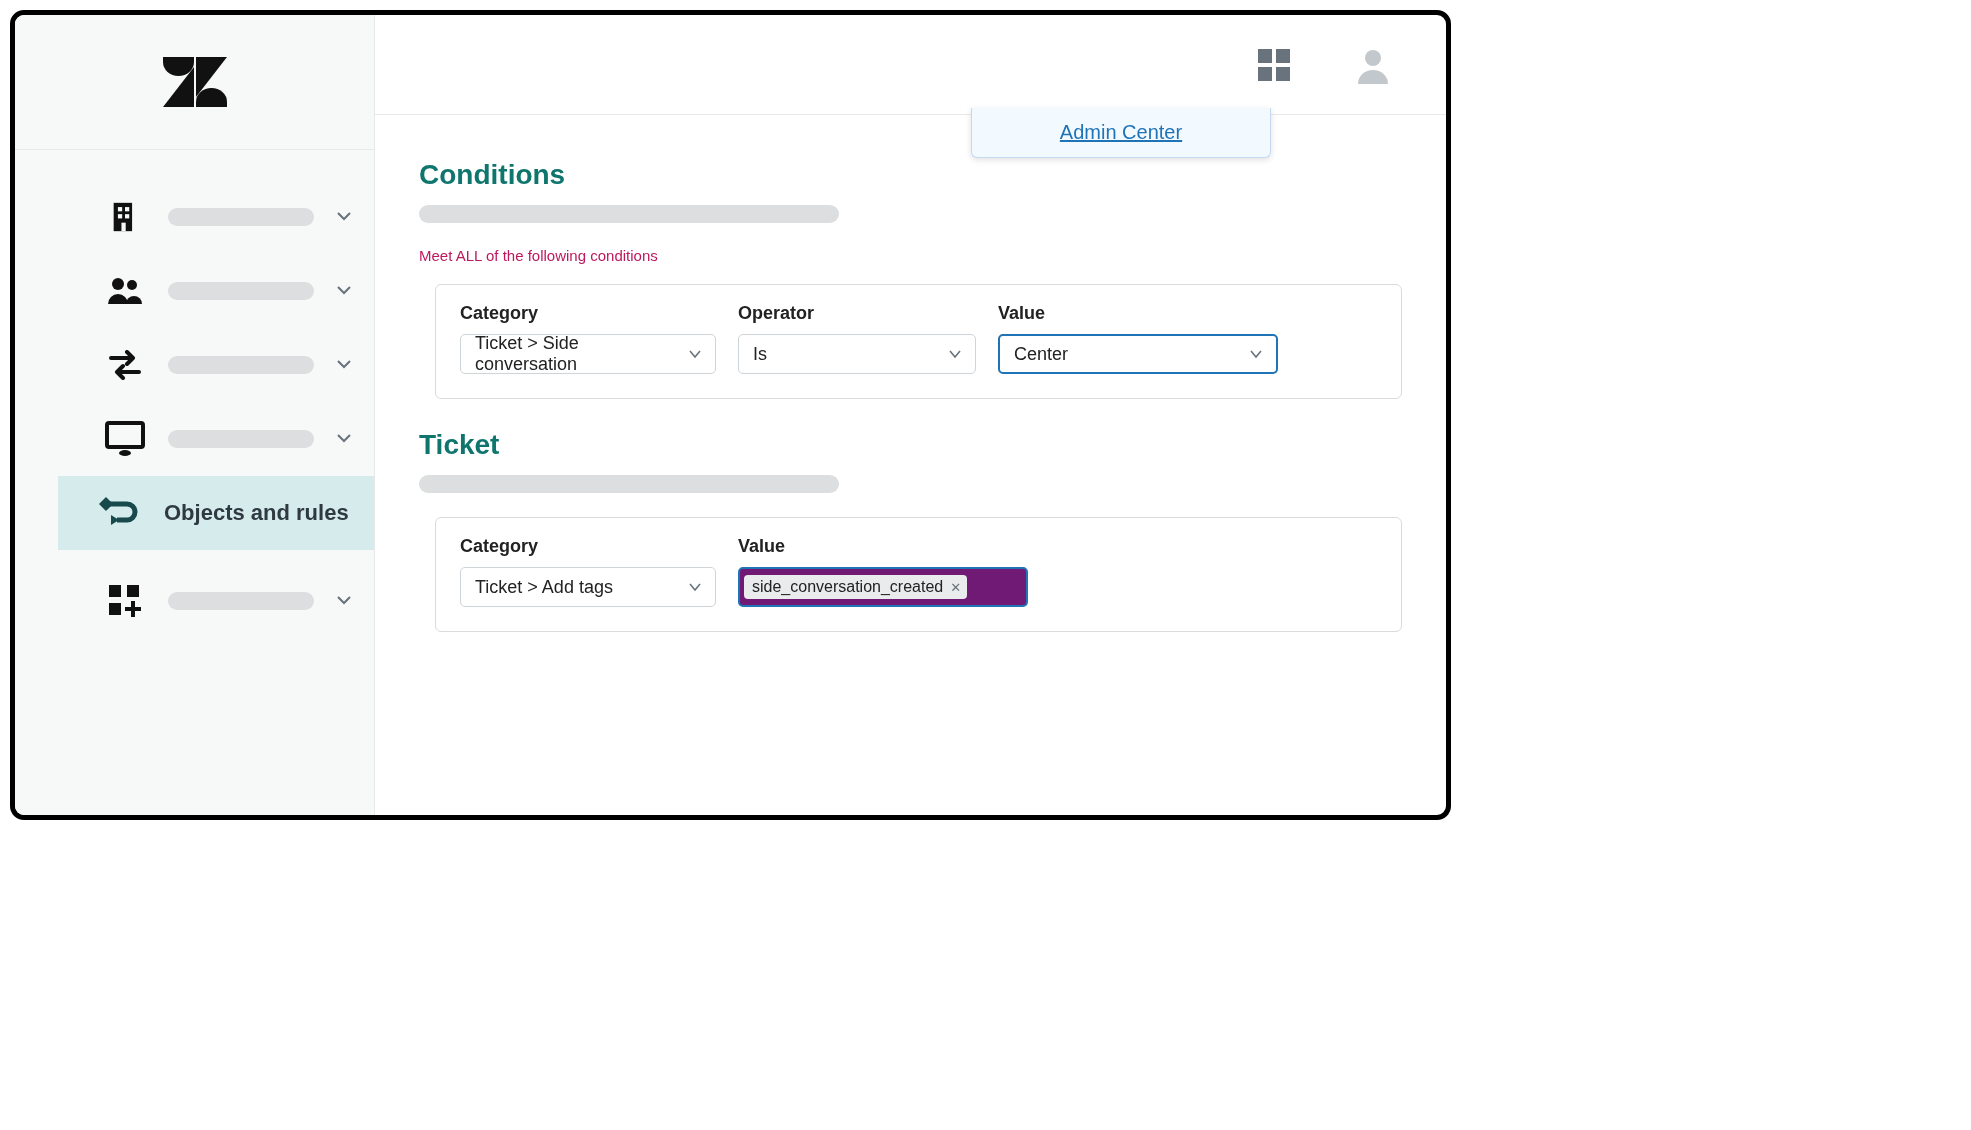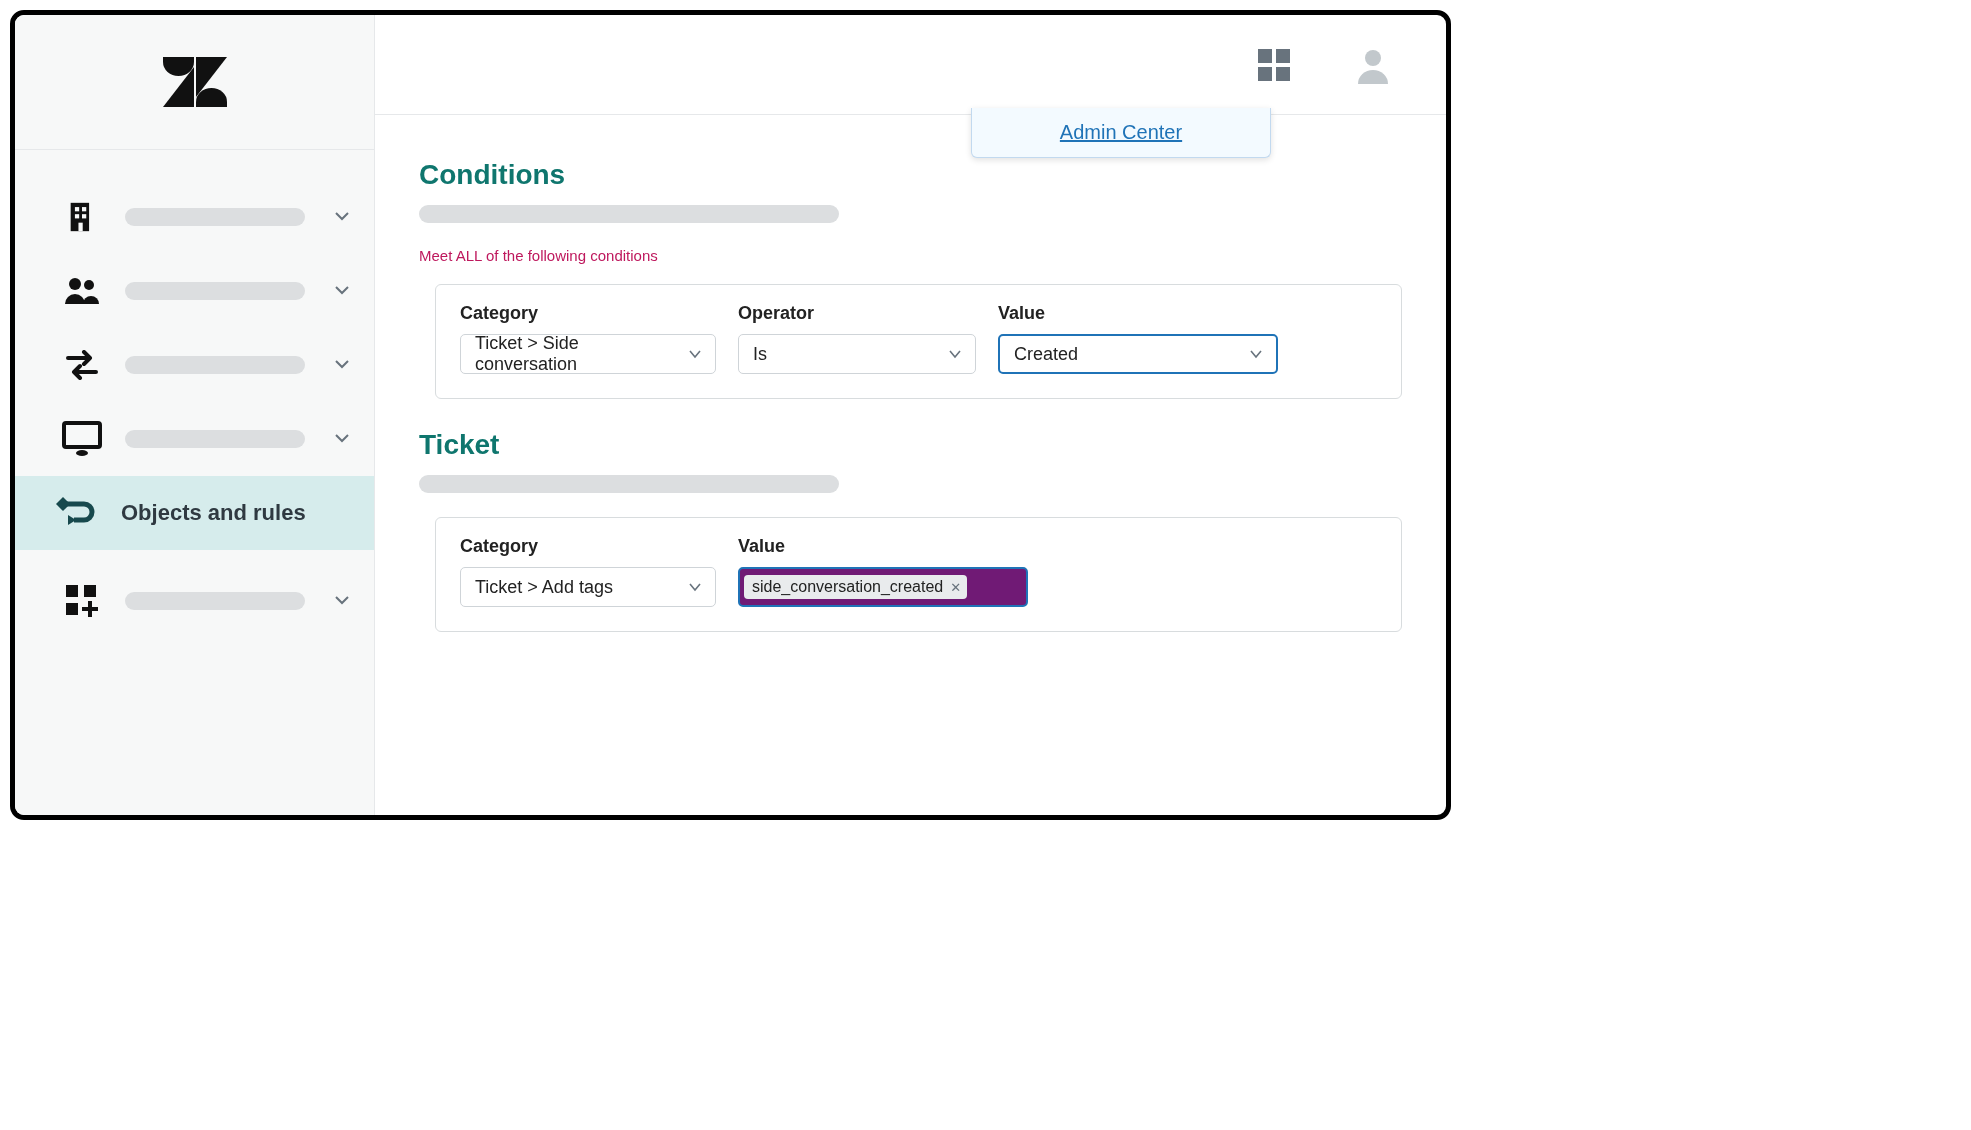--- a/index.html
+++ b/index.html
@@ -29,20 +29,21 @@
   }
   .logo-area {
     height: 135px;
     display: flex;
     align-items: center;
     justify-content: center;
     border-bottom: 1px solid #e6e8ea;
   }
   .nav-list {
     padding-top: 30px;
+    padding-left: 43px;
   }
   .nav-item {
     display: flex;
     align-items: center;
     height: 74px;
     padding: 0 20px 0 44px;
     gap: 20px;
     position: relative;
   }
   .nav-item .icon-slot {
@@ -409,21 +410,21 @@
               <span class="chev">
                   <svg width="16" height="16" viewBox="0 0 16 16">
                     <path d="M3 5 L8 11 L13 5" stroke="#68737d" stroke-width="1.6" fill="none"></path>
                   </svg>
                 </span>
             </div>
           </div>
           <div class="field" style="width:280px;">
             <span class="field-label">Value</span>
             <div class="select focused">
-              <span>Created</span>
+              <span>Center</span>
               <span class="chev">
                   <svg width="16" height="16" viewBox="0 0 16 16">
                     <path d="M3 5 L8 11 L13 5" stroke="#68737d" stroke-width="1.6" fill="none"></path>
                   </svg>
                 </span>
             </div>
           </div>
         </div>
       </div>
 

